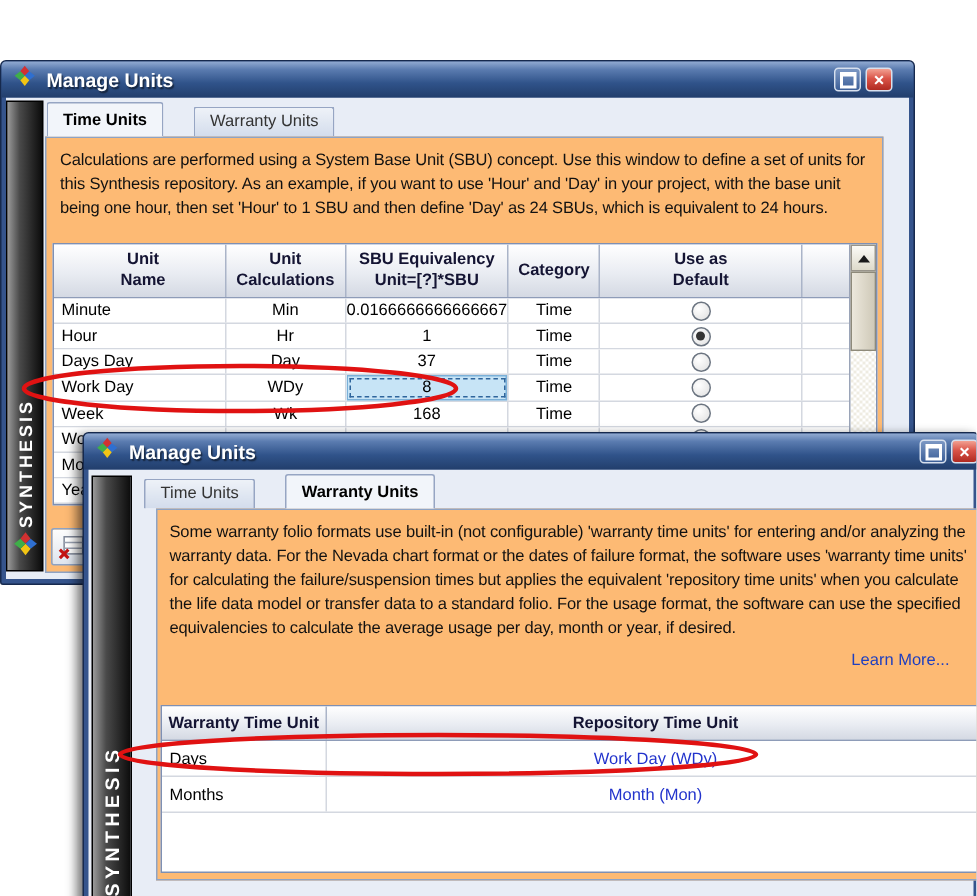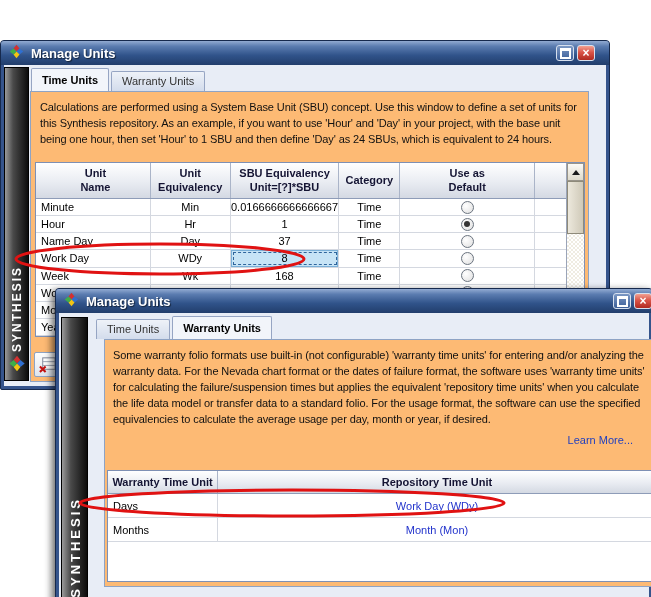--- a/index.html
+++ b/index.html
@@ -25,34 +25,34 @@
 
   
   .brandbar{position:absolute;background:linear-gradient(90deg,#9a9a9a 0%,#4a4a4a 35%,#0c0c0c 100%);
             border:1px solid #000;box-sizing:border-box;}
   .brand-text{position:absolute;left:50%;bottom:28px;transform:translateX(-50%) rotate(180deg);
               writing-mode:vertical-rl;color:#fff;font-weight:bold;letter-spacing:3px;
               font-size:13px;white-space:nowrap;}
   .brand-logo{position:absolute;left:50%;bottom:4px;transform:translateX(-50%);}
 
   
-  .tabstrip{position:absolute;display:flex;align-items:flex-end;}
+  .tabstrip{position:absolute;display:flex;align-items:flex-end;gap:18px;}
   .tab{height:19px;line-height:19px;padding:0 10px;font-size:11px;color:#333;
        background:linear-gradient(#eef2f8,#d3dcec);border:1px solid #96a5c3;border-bottom:none;
        border-radius:2px 2px 0 0;margin-right:2px;position:relative;cursor:pointer;}
   .tab.active{height:22px;line-height:22px;font-weight:bold;color:#000;background:#f2f5fa;
               z-index:3;}
   .tabpage{position:absolute;background:#fdba74;border:1px solid #8ea3c4;box-sizing:border-box;z-index:2;}
   .desc{position:absolute;font-size:11px;line-height:16px;color:#111;letter-spacing:-0.1px;}
 
   
   .btable{position:absolute;border:1px solid #7e90b4;background:#fff;display:flex;box-sizing:border-box;}
   .btable-main{flex:1;display:flex;flex-direction:column;overflow:hidden;}
   .bheader{height:37px;display:flex;background:linear-gradient(180deg,#ffffff,#e9ecf2 55%,#d4d9e3);
-           border-bottom:1px solid #8e9cb8;}
+           border-bottom:1px solid #8e9cb8;justify-content:flex-end;}
   .bh-cell{display:flex;flex-direction:column;align-items:center;justify-content:center;
            font-size:11px;font-weight:bold;color:#141433;line-height:1.2;
            border-right:1px solid #aab4c8;box-sizing:border-box;}
   .brow{height:17px;display:flex;border-bottom:1px solid #d4d8e0;background:#fff;}
   .bcell{font-size:11px;color:#000;border-right:1px solid #d4d8e0;box-sizing:border-box;
          display:flex;align-items:center;overflow:hidden;white-space:nowrap;}
   .c0{width:115px;padding-left:5px;}
   .c1{width:80px;justify-content:center;}
   .c2{width:109px;justify-content:center;}
   .c3{width:61px;justify-content:center;}
@@ -154,21 +154,21 @@
 
       <div class="btable" style="left:4px;top:70px;width:550px;height:175px;">
         <div class="btable-main">
           <div class="bheader">
             <div class="bh-cell c0">
               <span>Unit</span>
                 <span>Name</span>
               </div>
             <div class="bh-cell c1">
               <span>Unit</span>
-                <span>Equivalency</span>
+                <span>Calculations</span>
               </div>
             <div class="bh-cell c2">
               <span>SBU Equivalency</span>
                 <span>Unit=[?]*SBU</span>
               </div>
             <div class="bh-cell c3">
               <span>Category</span>
               </div>
             <div class="bh-cell c4">
               <span>Use as</span>
@@ -191,21 +191,21 @@
             <div class="bcell c0">Hour</div>
             <div class="bcell c1">Hr</div>
             <div class="bcell c2">1</div>
             <div class="bcell c3">Time</div>
             <div class="bcell c4">
               <span class="radio" data-checked="true"></span>
               </div>
             <div class="bcell c5"></div>
           </div>
           <div class="brow">
-            <div class="bcell c0">Name Day</div>
+            <div class="bcell c0">Days Day</div>
             <div class="bcell c1">Day</div>
             <div class="bcell c2">37</div>
             <div class="bcell c3">Time</div>
             <div class="bcell c4">
               <span class="radio" data-checked="false"></span>
               </div>
             <div class="bcell c5"></div>
           </div>
           <div class="brow">
             <div class="bcell c0">Work Day</div>

